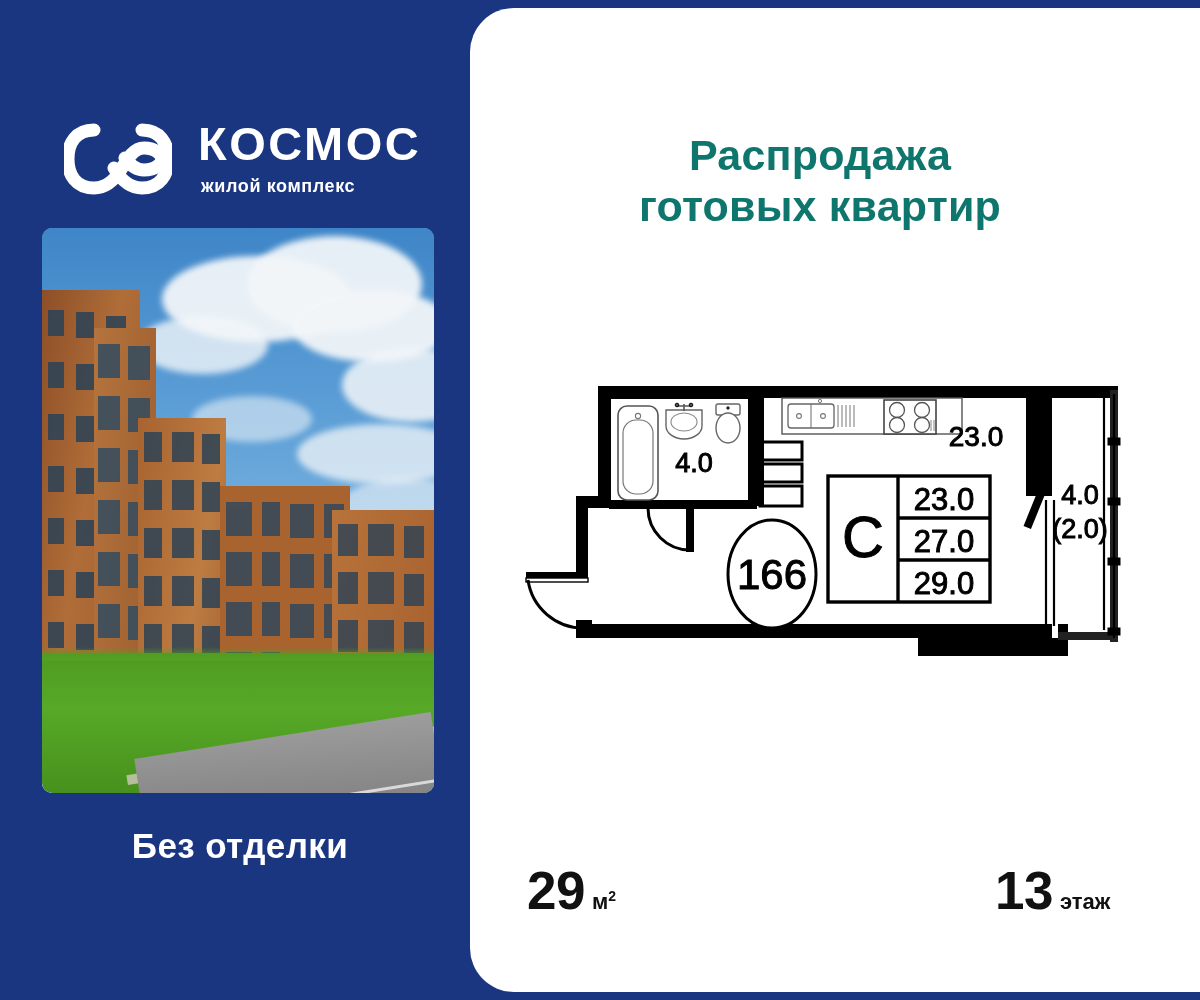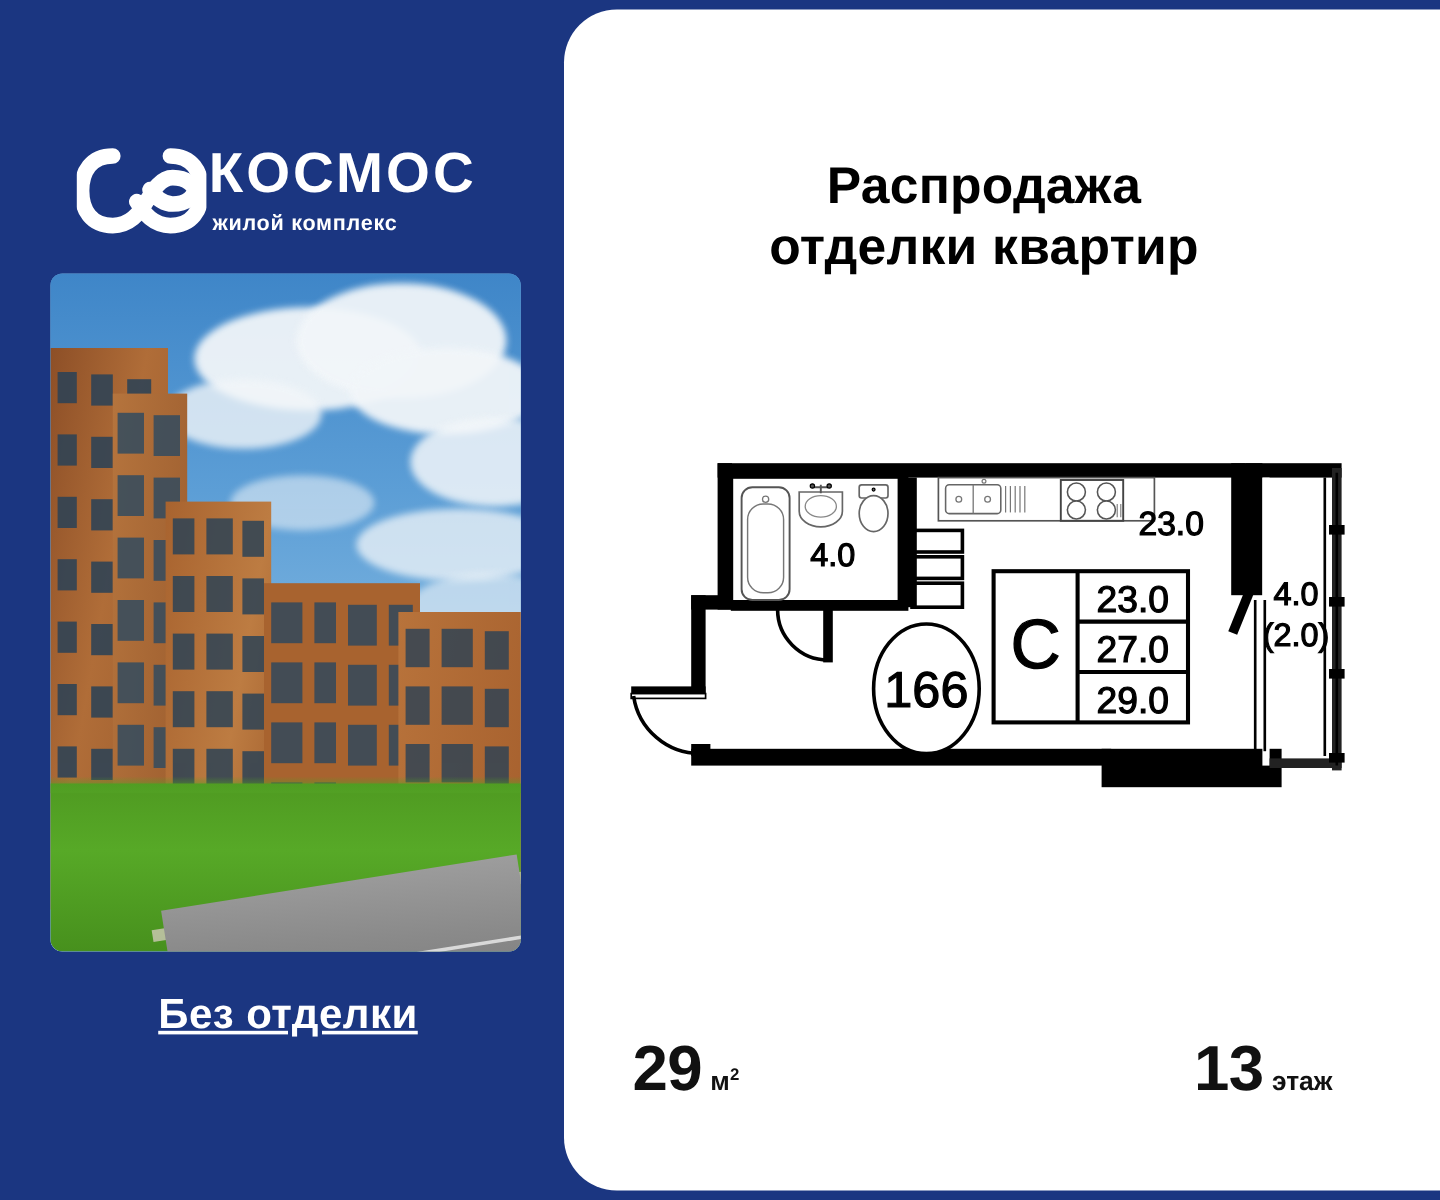--- a/index.html
+++ b/index.html
@@ -11,21 +11,21 @@
     overflow:hidden;
   }
 
   
   #left-panel{
     position:absolute; left:0; top:0; width:480px; height:1000px;
     background:#1b3681;
   }
   #brand-logo{
     position:absolute; left:52px; top:120px;
-    display:flex; align-items:center; gap:2px;padding-left:12px;
+    display:flex; align-items:center; gap:26px;padding-left:12px;
   }
   #infinity-icon{ width:108px; height:74px; flex:none; }
   #brand-text{ display:flex; flex-direction:column; align-items:flex-start; }
   #brand-name{
     color:#ffffff; font-size:47px; font-weight:700; letter-spacing:2.5px;
     line-height:1.0; white-space:nowrap;
   }
   #brand-sub{
     color:#ffffff; font-size:18px; font-weight:700; letter-spacing:.6px;
     margin-top:9px; margin-left:3px; white-space:nowrap;
@@ -92,31 +92,31 @@
     background:#e8e8e8; transform:rotate(-9deg); transform-origin:right bottom; opacity:.85;
   }
   .curb{
     position:absolute; right:-10px; bottom:58px; width:320px; height:10px;
     background:#cfc9b8; transform:rotate(-9deg); transform-origin:right bottom; opacity:.8;
   }
 
   #finish-label{
     position:absolute; left:0; top:826px; width:480px;
     text-align:center; color:#ffffff;
-    font-size:35px; font-weight:700; letter-spacing:.4px;text-decoration:underline;
+    font-size:35px; font-weight:700; letter-spacing:.4px;
   }
 
   
   #content-card{
     position:absolute; left:470px; top:8px; width:740px; height:984px;
     background:#ffffff; border-radius:44px 0 0 44px;
   }
   #headline{
     position:absolute; left:0; top:122px; width:700px;
-    text-align:center; color:#000000;
+    text-align:center; color:#0f766e;
     font-size:43px; font-weight:700; line-height:1.18; letter-spacing:.2px;
   }
 
   
   #floor-plan{ position:absolute; left:28px; top:368px; width:690px; height:300px;text-align:right; }
   #floor-plan svg{ display:block; width:690px; height:300px; }
 
   
   #summary-bar{
     position:absolute; left:0; top:806px; width:740px; height:92px;
@@ -298,21 +298,21 @@
     <div class="road-line"></div>
   </div>
 
   <div id="finish-label">Без отделки</div>
 </div>
 
 <div id="content-card">
 
   <div id="headline">
     <div>Распродажа</div>
-    <div>отделки квартир</div>
+    <div>готовых квартир</div>
   </div>
 
   <div id="floor-plan">
     <svg viewBox="0 0 690 300" aria-hidden="true">
       <g stroke="#000" fill="none">
 
         <rect x="100" y="10" width="440" height="12" fill="#000" stroke="none"></rect>
 
         <rect x="100" y="10" width="12" height="122" fill="#000" stroke="none"></rect>
 

